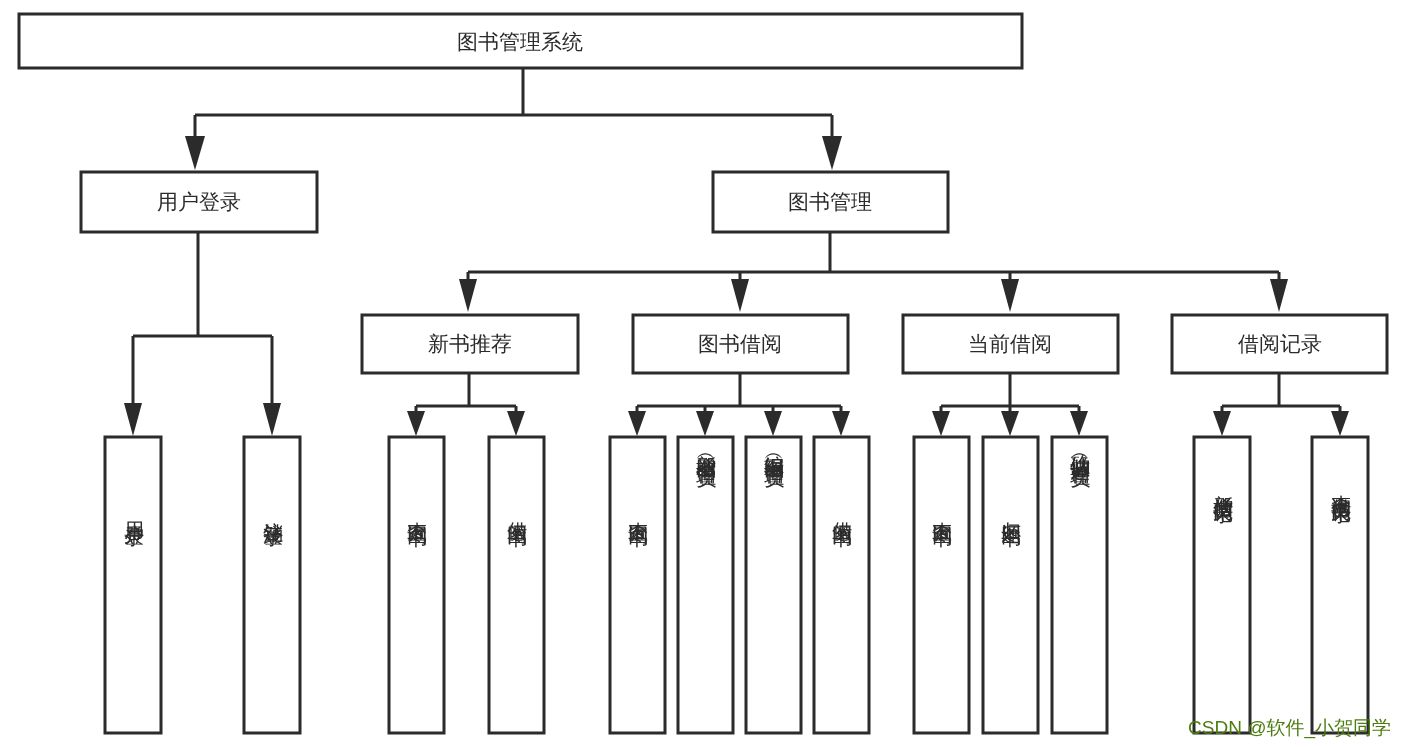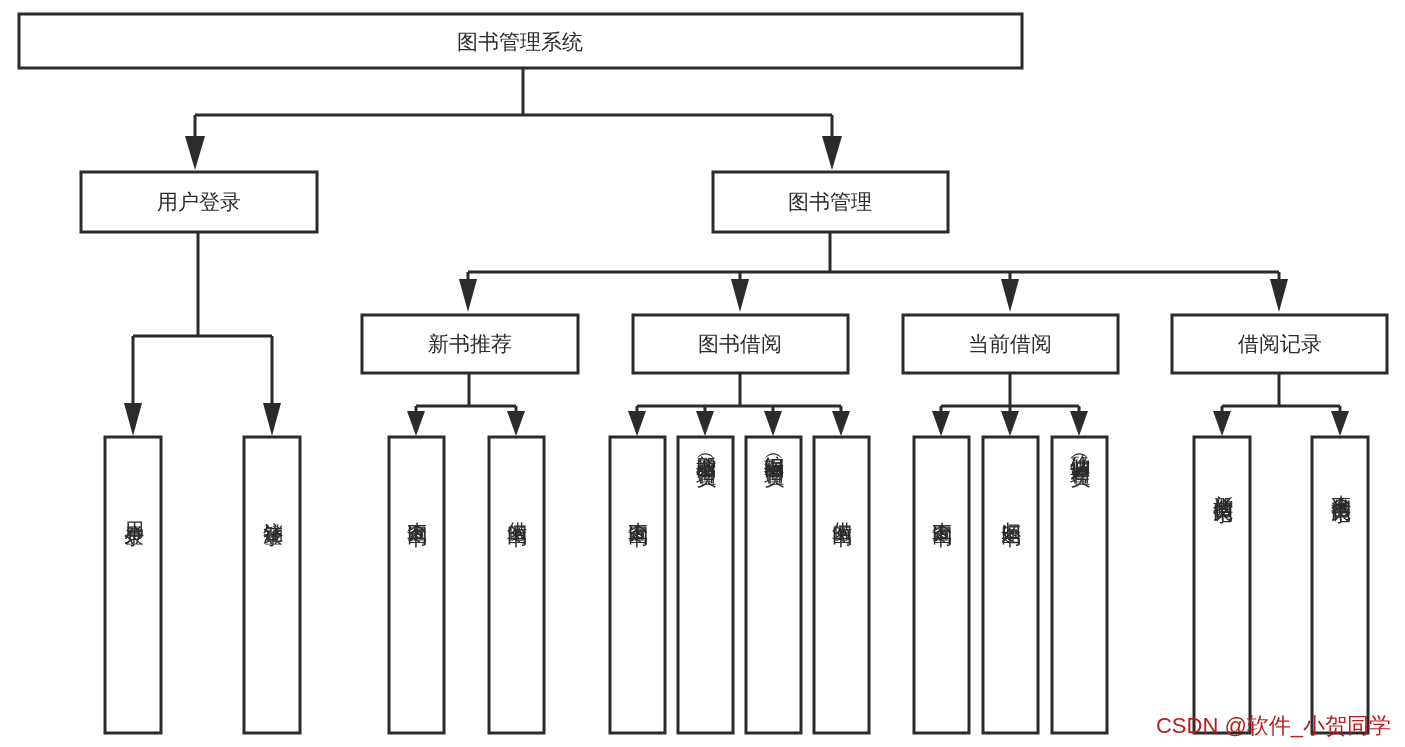--- a/index.html
+++ b/index.html
@@ -56,22 +56,22 @@
     text-anchor: middle;
     writing-mode: tb;
     glyph-orientation-vertical: 0;
     letter-spacing: 2px;
   }
   .watermark {
     position: absolute;
     right: 14px;
     bottom: 6px;
     font-family: "Liberation Sans", "DejaVu Sans", sans-serif;
-    font-size: 22px;
-    color: #b91c1c;
+    font-size: 19px;
+    color: #4d7c0f;
     white-space: nowrap;
     pointer-events: none;
   }
 </style>
 </head>
 <body>
 
 <div id="diagram-root">
 
   <svg id="flowchart" viewBox="0 0 1405 747">

